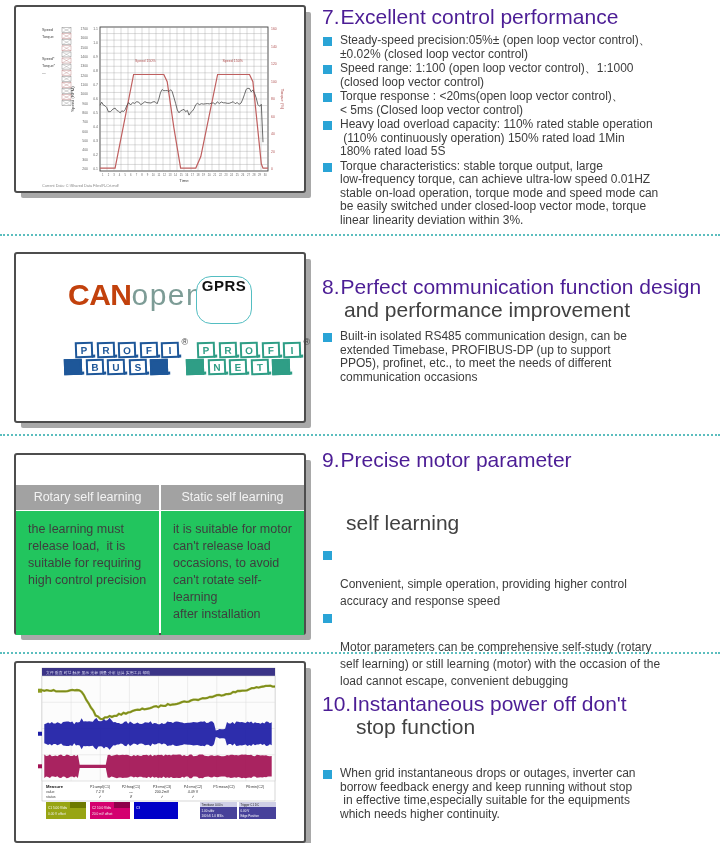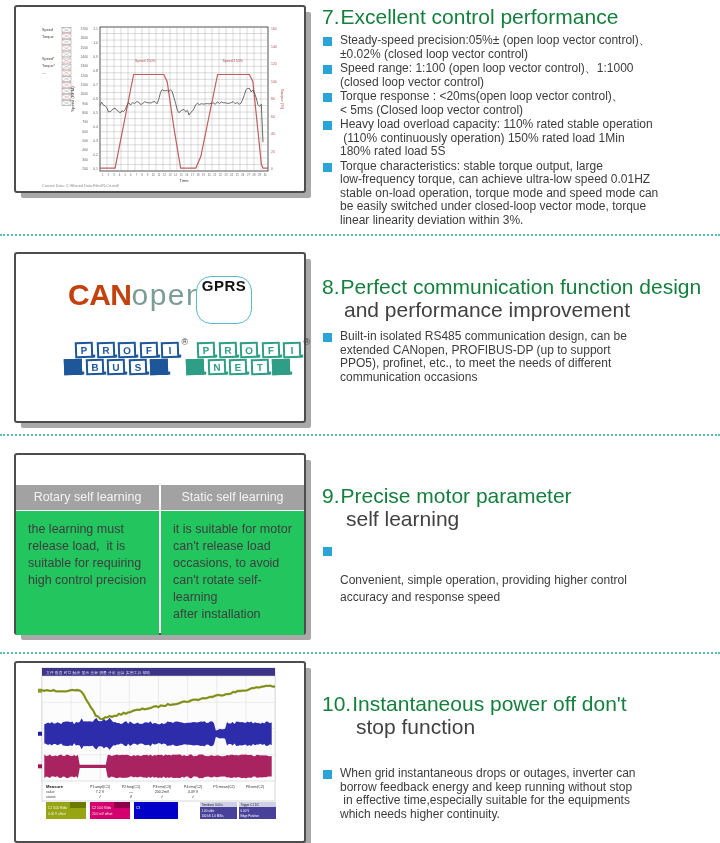--- a/index.html
+++ b/index.html
@@ -1,24 +1,24 @@
 <!DOCTYPE html>
 <html><head>
 <meta charset="utf-8">
 <style>
   html,body{margin:0;padding:0;background:#ffffff;}
   .page{position:relative;width:720px;height:843px;background:#ffffff;overflow:hidden;
         font-family:"Liberation Sans",sans-serif;color:#3d3d3d;}
   .figure{position:absolute;background:#fff;border:2px solid #4d4d4d;border-radius:3px;
           box-shadow:6px 6px 0 -1px #a9a9a9;}
   .textcol{position:absolute;width:396px;}
-  h2{margin:0;font-size:21px;font-weight:400;color:#15803d;line-height:23px;letter-spacing:0;}
+  h2{margin:0;font-size:21px;font-weight:400;color:#4c1d95;line-height:23px;letter-spacing:0;}
   h2 .num{margin-right:1px;}
   .h2line2{font-size:21px;font-weight:400;color:#414141;line-height:23px;}
-  .ind22{padding-left:22px;} .ind24{padding-left:24px;} .ind34{padding-left:34px;}
+  .ind22{padding-left:22px;} .ind24{padding-left:24px;margin-top:40px;} .ind34{padding-left:34px;}
   ul.bullets{list-style:none;margin:6px 0 0 0;padding:0;}
   ul.bullets li{display:flex;margin:0 0 1px 0;}
   .sq{flex:0 0 auto;width:9px;height:9px;background:#2aa4d6;margin:3px 8px 0 1px;}
   .bt{white-space:pre-wrap;font-size:12px;line-height:13.5px;color:#3c3c3c;}
   .lh17 .bt{line-height:17px;margin-top:28px;}
   .lh17 li{margin-bottom:1px;}
   .divider{position:absolute;left:0;width:720px;border-top:2px dotted #3fb3b3;opacity:.85;}
 
   
   .canopen{position:absolute;left:52px;top:24px;font-size:30px;line-height:34px;}
@@ -313,21 +313,21 @@
         </div>
     </div>
   </div>
   <div class="textcol" style="left:322px;top:275px">
     <h2><span class="num">8.</span><span>Perfect communication function design</span></h2>
     <div class="h2line2 ind22">and performance improvement</div>
     <ul class="bullets" style="margin-top:9px">
       <li>
           <span class="sq"></span>
           <span class="bt">Built-in isolated RS485 communication design, can be
-extended CANopen, PROFIBUS-DP (up to support
+extended Timebase, PROFIBUS-DP (up to support
 PPO5), profinet, etc., to meet the needs of different
 communication occasions</span>
         </li>
     </ul>
   </div>
 
   <div class="divider" style="top:434px"></div>
 
   <div class="figure" style="left:14px;top:453px;width:288px;height:178px">
     <div class="sl-table">
@@ -341,28 +341,34 @@
 suitable for requiring
 high control precision</div>
         <div class="cell">it is suitable for motor
 can't release load
 occasions, to avoid
 can't rotate self-learning
 after installation</div>
       </div>
     </div>
   </div>
-  <div class="textcol" style="left:322px;top:484px">
+  <div class="textcol" style="left:322px;top:448px">
     <h2><span class="num">9.</span><span>Precise motor parameter</span></h2>
     <div class="h2line2 ind24">self learning</div>
     <ul class="bullets lh17" style="margin-top:14px">
       <li>
           <span class="sq"></span>
           <span class="bt">Convenient, simple operation, providing higher control
 accuracy and response speed</span>
+        </li>
+      <li>
+          <span class="sq"></span>
+          <span class="bt">Motor parameters can be comprehensive self-study (rotary
+self learning) or still learning (motor) with the occasion of the
+load cannot escape, convenient debugging</span>
         </li>
     </ul>
   </div>
 
   <div class="divider" style="top:652px"></div>
 
   <div class="figure" style="left:14px;top:661px;width:288px;height:178px">
     <svg id="scope-svg" width="284" height="174" viewBox="0 0 284 174">
         <rect x="26" y="5" width="233" height="133" fill="#ffffff" stroke="#bbb" stroke-width="0.6"></rect>
         <g>

